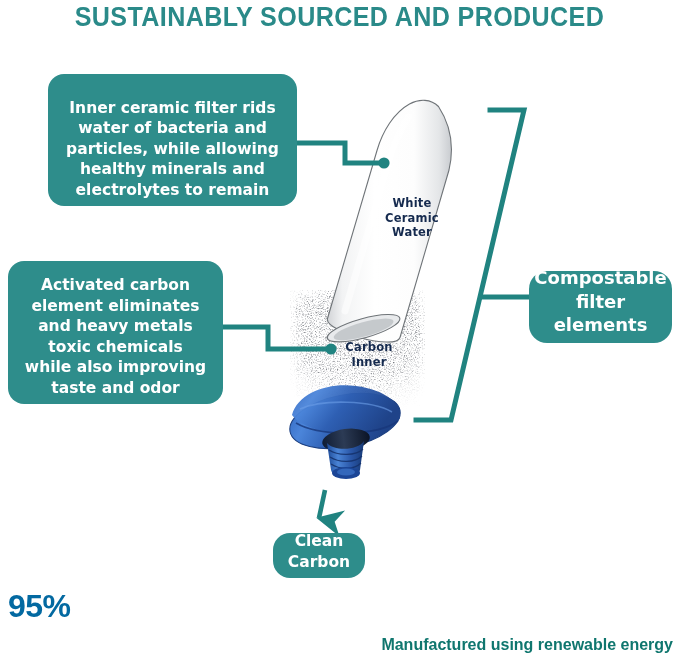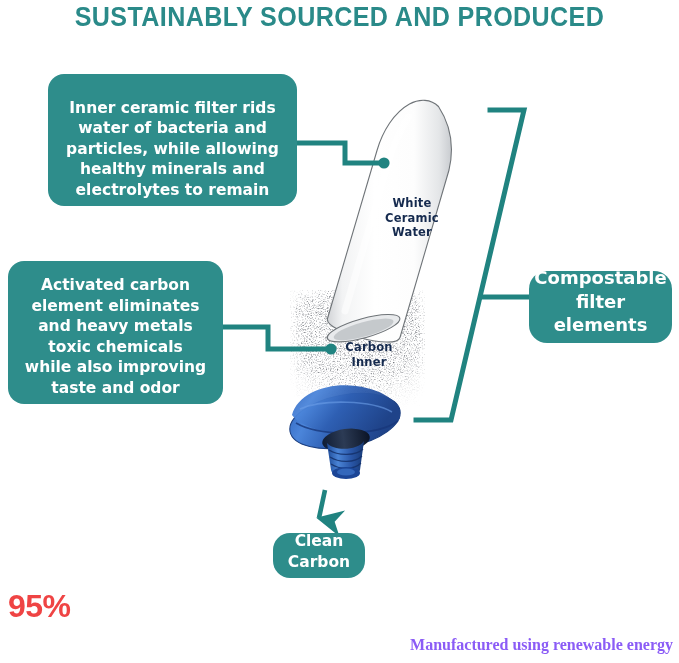--- a/index.html
+++ b/index.html
@@ -103,41 +103,41 @@
     text-align: center;
     letter-spacing: 0.2px;
   }
   #label-white-ceramic { left: 370px; top: 196px; width: 84px; }
   #label-carbon-inner  { left: 330px; top: 340px; width: 78px; text-align: center; }
 
   
   .stat-pct {
     position: absolute;
     left: 8px; top: 588px;
-    color: #ef4444;
+    color: #0369a1;
     font-family: "Liberation Sans", sans-serif;
     font-weight: bold;
     font-size: 32px;
     letter-spacing: -0.5px;
   }
   .stat-label {
     position: absolute;
     left: 8px; top: 627px;
     color: #2a8a89;
     font-family: "Liberation Sans", sans-serif;
     font-weight: bold;
     font-size: 30px;
     letter-spacing: -0.3px;
     margin-top: 36px;
   }
   .footer-note {
     position: absolute;
     right: 6px; top: 636px;
-    color: #8b5cf6;
-    font-family: Liberation Serif, serif;
+    color: #0f766e;
+    font-family: Liberation Sans, sans-serif;
     font-weight: bold;
     font-size: 16px;
     white-space: nowrap;
   }
 </style>
 </head>
 <body>
 
 <div id="stage">
 

